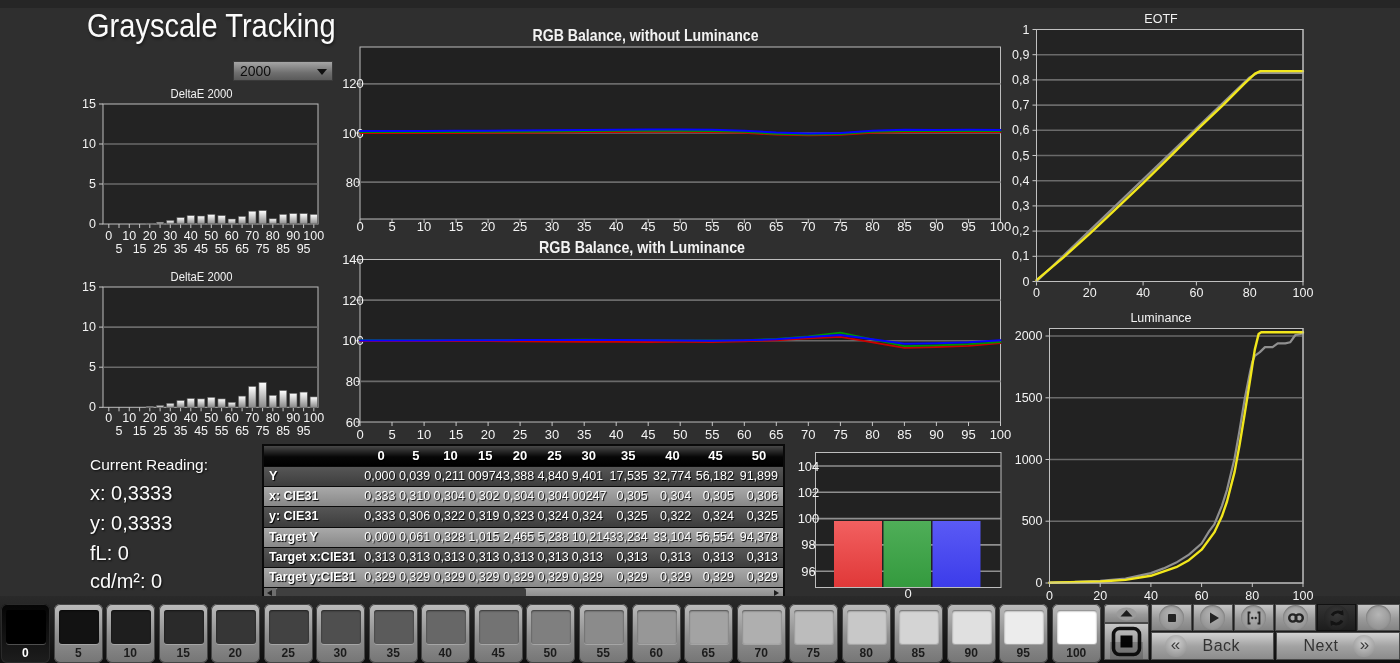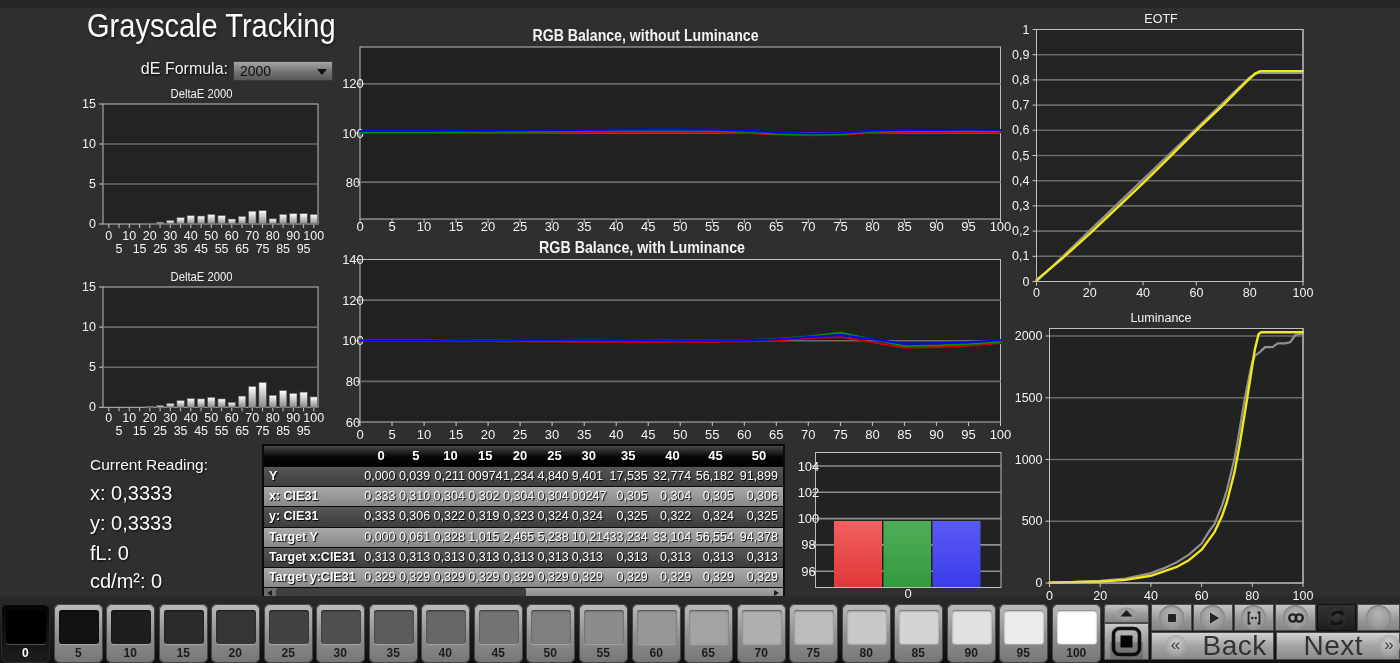--- a/index.html
+++ b/index.html
@@ -57,30 +57,29 @@
 .upbtn { left:1103.5px; top:7.5px; width:45px; height:19px; border-radius:4px 4px 0 0; }
 .sqbtn { left:1103.5px; top:27px; width:45px; height:37px; }
 .ibtn { top:7.5px; height:27.5px; text-align:center; }
 .icirc { display:inline-block; margin-top:1.5px; width:25px; height:25px; border-radius:50%;
   background:radial-gradient(circle at 50% 38%, #b5b5b5, #909090 80%); box-shadow:inset 0 1px 2px rgba(0,0,0,0.3); }
 .ibtn.dkbtn { background:linear-gradient(180deg,#343434,#1c1c1c); box-shadow:inset 0 0 0 1px #111; }
 .icirc.dk { background:radial-gradient(circle at 50% 35%, #383838, #222 75%); box-shadow:none; }
 .navbtn { position:absolute; top:36px; height:28px;
   background:linear-gradient(180deg,#d6d6d6,#a3a3a3 50%,#8a8a8a); box-shadow:inset 0 0 0 1px #4a4a4a;
   display:flex; align-items:center; }
-.ntxt { font-size:28px; color:#333; margin-left:16px; letter-spacing:0.5px; }
+.ntxt { font-size:16px; color:#333; margin-left:16px; letter-spacing:0.5px; }
 .ncirc { display:inline-flex; align-items:center; justify-content:center; width:22px; height:22px;
   border-radius:50%; background:radial-gradient(circle at 50% 35%, #d0d0d0, #9a9a9a 75%);
   font-size:17px; color:#3c3c3c; padding-bottom:2px; }
 </style></head>
 <body>
 <div id="page">
 <div id="topshade"></div>
 <h1>Grayscale Tracking</h1>
-<div id="deform">dE Formula:</div>
 <div id="dedrop">2000<span class="arr"></span></div>
 <svg id="charts" width="1400" height="663" viewBox="0 0 1400 663">
 <defs>
 <linearGradient id="barg" x1="0" y1="0" x2="0" y2="1">
   <stop offset="0" stop-color="#ffffff"></stop>
           <stop offset="1" stop-color="#8a8a8a"></stop>
 </linearGradient>
 <linearGradient id="rg" x1="0" y1="0" x2="0" y2="1">
   <stop offset="0" stop-color="#f26060"></stop>
           <stop offset="1" stop-color="#e03838"></stop>
@@ -471,21 +470,21 @@
 <div class="c" style="width:43.5px">40</div>
 <div class="c" style="width:42.7px">45</div>
 <div class="c" style="width:44.0px">50</div>
 </div>
 <div class="trow dark">
         <div class="lbl">Y</div>
 <div class="c n" style="width:35.0px">0,000</div>
 <div class="c n" style="width:34.7px">0,039</div>
 <div class="c n" style="width:34.7px">0,211</div>
 <div class="c n" style="width:34.7px">00974</div>
-<div class="c n" style="width:34.7px">1,234</div>
+<div class="c n" style="width:34.7px">3,388</div>
 <div class="c n" style="width:34.5px">4,840</div>
 <div class="c n" style="width:34.0px">9,401</div>
 <div class="c n" style="width:45.0px">17,535</div>
 <div class="c n" style="width:43.5px">32,774</div>
 <div class="c n" style="width:42.7px">56,182</div>
 <div class="c n" style="width:44.0px">91,899</div>
 </div>
 <div class="trow lite">
         <div class="lbl">x: CIE31</div>
 <div class="c n" style="width:35.0px">0,333</div>

